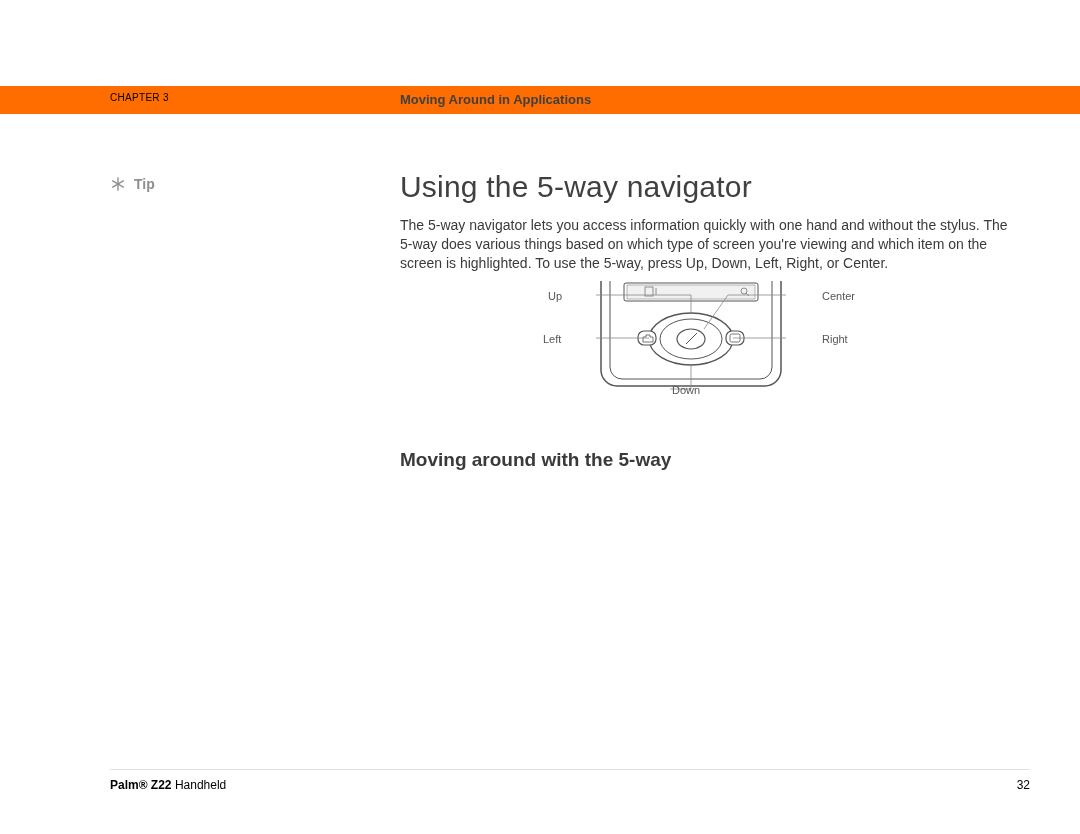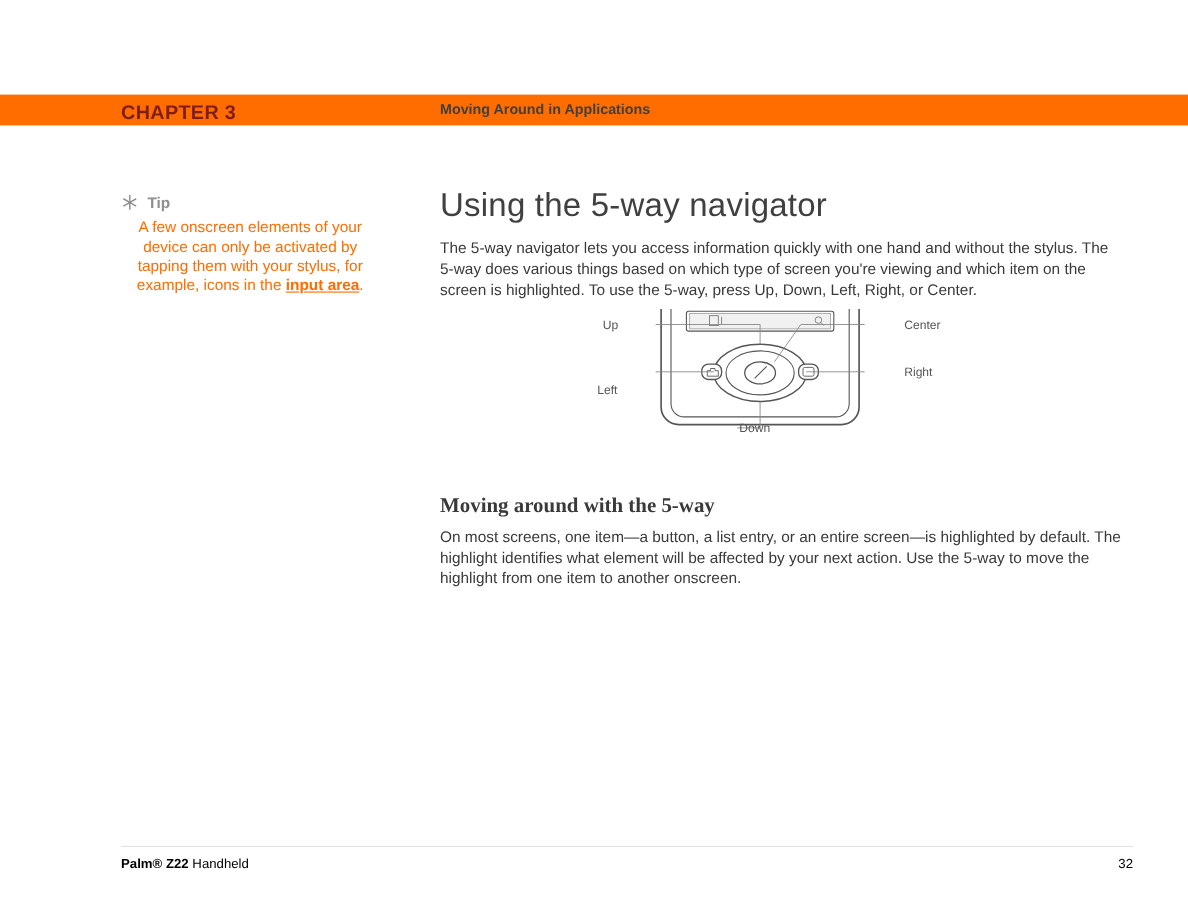--- a/index.html
+++ b/index.html
@@ -1,43 +1,43 @@
 <!DOCTYPE html>
 <html><head>
 <meta charset="utf-8">
 <style>
   * { box-sizing: border-box; margin: 0; padding: 0; }
   html, body { width: 1080px; height: 834px; background: #fff; font-family: Arial, Helvetica, sans-serif; color: #3a3a3a; }
   .page { position: relative; width: 1080px; height: 834px; }
 
   .orange-bar { position: absolute; top: 86px; left: 0; right: 0; height: 28px; background: #ff6c00; }
-  .orange-bar .chapter { position: absolute; left: 110px; top: 6px; font-size: 18px; font-weight: bold; color: #7f1d1d; letter-spacing: 0.3px; }
+  .orange-bar .chapter { position: absolute; left: 110px; top: 6px; font-size: 10px; font-weight: normal; color: #000000; letter-spacing: 0.3px; }
   .orange-bar .bread { position: absolute; left: 400px; top: 6px; font-size: 13px; font-weight: bold; color: #404040; }
 
   .sidebar { position: absolute; left: 110px; top: 176px; width: 235px; text-align: center; }
   .tip-row { display: flex; align-items: center; gap: 8px; color: #8f8f8f; font-weight: bold; font-size: 14px; }
   .tip-body { margin-top: 6px; font-size: 14px; line-height: 1.25; color: #ff6c00; }
   .tip-link { font-weight: bold; text-decoration: underline; color: #ff6c00; cursor: pointer; }
   .ast-icon { width: 16px; height: 16px; color: #8f8f8f; }
 
   .main { position: absolute; left: 400px; top: 170px; width: 620px; }
   .h1 { font-size: 30px; color: #404040; font-weight: 400; letter-spacing: 0.2px; }
   .p1 { margin-top: 12px; font-size: 14px; line-height: 1.35; color: #3a3a3a; }
 
   .diagram-wrap { position: relative; margin-top: 8px; height: 130px; }
   .diagram { position: absolute; left: 196px; top: 0; width: 190px; height: 110px; }
 
   .label { position: absolute; font-size: 11px; color: #555; }
   .lbl-up    { left: 148px; top: 9px; }
-  .lbl-left  { left: 143px; top: 52px; margin-top: 16px; }
+  .lbl-left  { left: 143px; top: 52px; }
   .lbl-center{ left: 422px; top: 9px; }
   .lbl-right { left: 422px; top: 52px; }
   .lbl-down  { left: 272px; top: 103px; }
 
-  .h2 { margin-top: 38px; font-size: 19px; font-weight: bold; color: #3a3a3a; font-family: Liberation Serif, serif; }
+  .h2 { margin-top: 38px; font-size: 19px; font-weight: bold; color: #3a3a3a; }
   .p2 { margin-top: 8px; font-size: 14px; line-height: 1.35; color: #3a3a3a; }
 
   .footer-rule { position: absolute; left: 110px; right: 50px; top: 769px; height: 1px; background: #e2e2e2; }
   .footer { position: absolute; left: 110px; right: 50px; top: 778px; font-size: 12px; color: #000000; display: flex; justify-content: space-between; }
   .footer .prod b { font-weight: bold; }
 </style>
 </head>
 <body>
 
 <div class="page">
@@ -46,23 +46,20 @@
     <div class="chapter">CHAPTER 3</div>
     <div class="bread">Moving Around in Applications</div>
   </div>
 
   <aside class="sidebar">
     <div class="tip-row">
       <svg class="ast-icon" viewBox="0 0 24 24">
         <path fill="currentColor" d="M11 2h2v8.3l7.2-4.15 1 1.73L14 12l7.2 4.12-1 1.73L13 13.7V22h-2v-8.3l-7.2 4.15-1-1.73L10 12 2.8 7.88l1-1.73L11 10.3V2z"></path>
       </svg>
       <span>Tip</span>
-    </div>
-    <div class="tip-body">
-      <span>A few onscreen elements of your device can only be activated by tapping them with your stylus, for example, icons in the </span><a class="tip-link">input area</a><span>.</span>
     </div>
   </aside>
 
   <main class="main">
     <h1 class="h1">Using the 5-way navigator</h1>
     <p class="p1">The 5-way navigator lets you access information quickly with one hand and without the stylus. The 5-way does various things based on which type of screen you're viewing and which item on the screen is highlighted. To use the 5-way, press Up, Down, Left, Right, or Center.</p>
 
     <div class="diagram-wrap">
       <svg class="diagram" viewBox="0 0 190 110">
 
@@ -99,21 +96,20 @@
       </svg>
 
       <span class="label lbl-up">Up</span>
       <span class="label lbl-left">Left</span>
       <span class="label lbl-center">Center</span>
       <span class="label lbl-right">Right</span>
       <span class="label lbl-down">Down</span>
     </div>
 
     <h2 class="h2">Moving around with the 5-way</h2>
-    <p class="p2">On most screens, one item—a button, a list entry, or an entire screen—is highlighted by default. The highlight identifies what element will be affected by your next action. Use the 5-way to move the highlight from one item to another onscreen.</p>
   </main>
 
   <div class="footer-rule"></div>
   <div class="footer">
     <span class="prod">
       <b>Palm® Z22</b><span> Handheld</span>
     </span>
     <span>32</span>
   </div>
 

